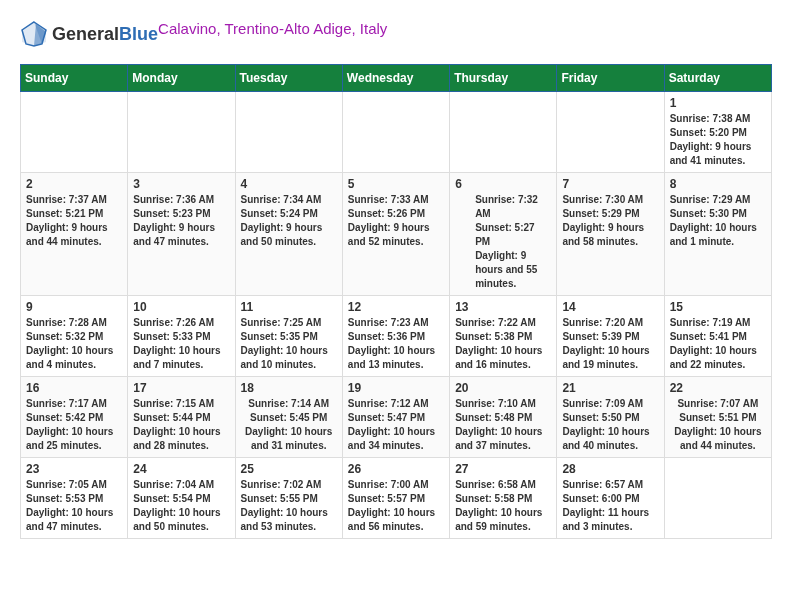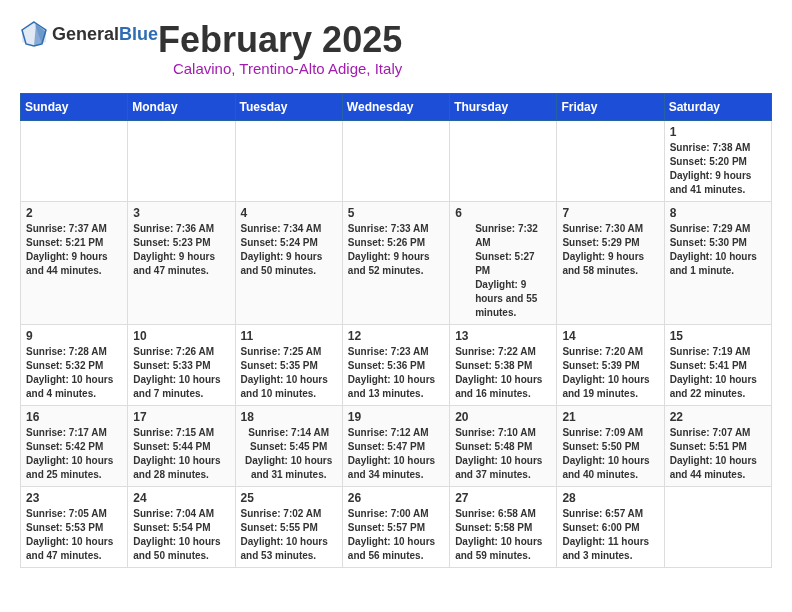--- a/index.html
+++ b/index.html
@@ -85,40 +85,39 @@
     .empty-cell {
       background-color: #f9f9f9;
     }
     tr:nth-child(even) td {
       background-color: #fafafa;
     }
     tr:nth-child(odd) td {
       background-color: #fff;
     }
     .calendar-table thead tr th {
-      background-color: #1d4ed8;
+      background-color: #15803d;
     }
   </style>
 </head>
 <body>
 
 <div class="header-area">
   <div class="logo">
     <svg class="logo-icon" viewBox="0 0 28 28" xmlns="http://www.w3.org/2000/svg">
       <polygon points="14,2 26,10 26,22 14,26 2,22 2,10" fill="#2e6db4" opacity="0.15"></polygon>
       <polygon points="16,4 26,12 22,24 14,26" fill="#2e6db4" opacity="0.5"></polygon>
       <polygon points="14,2 26,10 22,24 14,26 6,24 2,10" fill="none" stroke="#2e6db4" stroke-width="1.5"></polygon>
       <path d="M14 2 L26 10 L22 24" fill="#2e6db4" opacity="0.3"></path>
     </svg>
     <div>
       <span class="logo-text-general">General</span><span class="logo-text-blue">Blue</span>
     </div>
   </div>
   <div class="title-area">
-    <div class="month-title">February 2025</div>
     <div class="location-title">Calavino, Trentino-Alto Adige, Italy</div>
   </div>
 </div>
 
 <table class="calendar-table">
   <thead>
     <tr>
     <th>Sunday</th>
         <th>Monday</th>
         <th>Tuesday</th>
@@ -263,21 +262,21 @@
 Daylight: 10 hours and 37 minutes.</div>
         </td>
         <td>
           <span class="day-number">21</span>
           <div class="day-info" style="white-space: pre-line;">Sunrise: 7:09 AM
 Sunset: 5:50 PM
 Daylight: 10 hours and 40 minutes.</div>
         </td>
         <td>
           <span class="day-number">22</span>
-          <div class="day-info" style="white-space: pre-line;">Sunrise: 7:07 AM
+          <div class="day-info" style="white-space: pre-line; text-align: center;">Sunrise: 7:07 AM
 Sunset: 5:51 PM
 Daylight: 10 hours and 44 minutes.</div>
         </td>
       </tr>
       <tr>
         <td>
           <span class="day-number">23</span>
           <div class="day-info" style="white-space: pre-line;">Sunrise: 7:05 AM
 Sunset: 5:53 PM
 Daylight: 10 hours and 47 minutes.</div>

